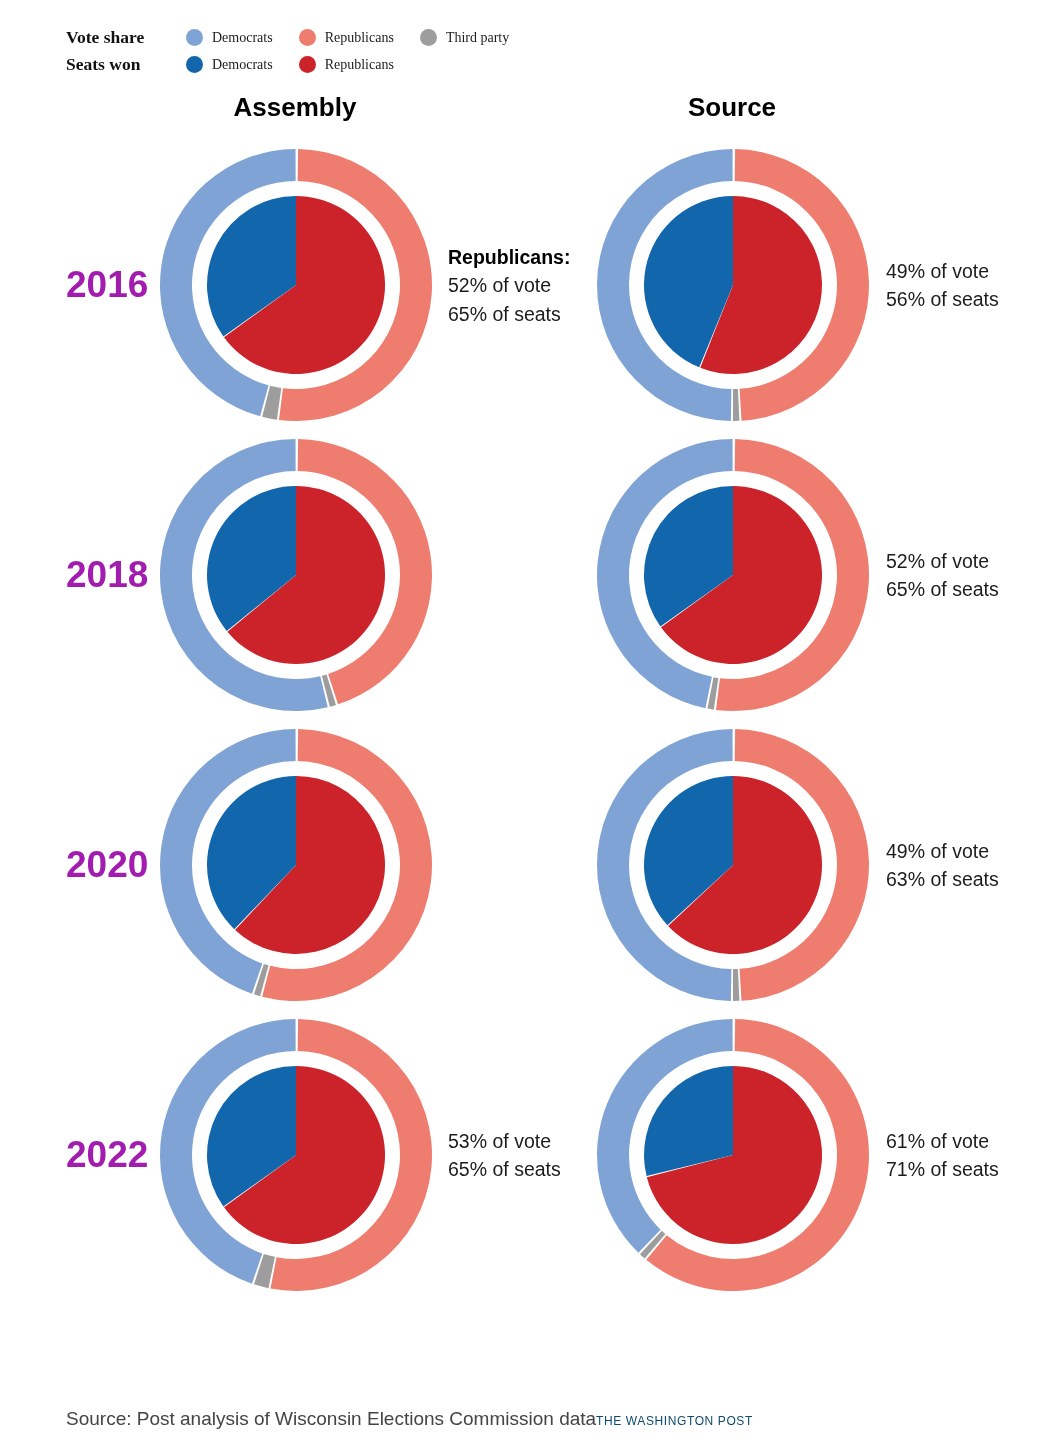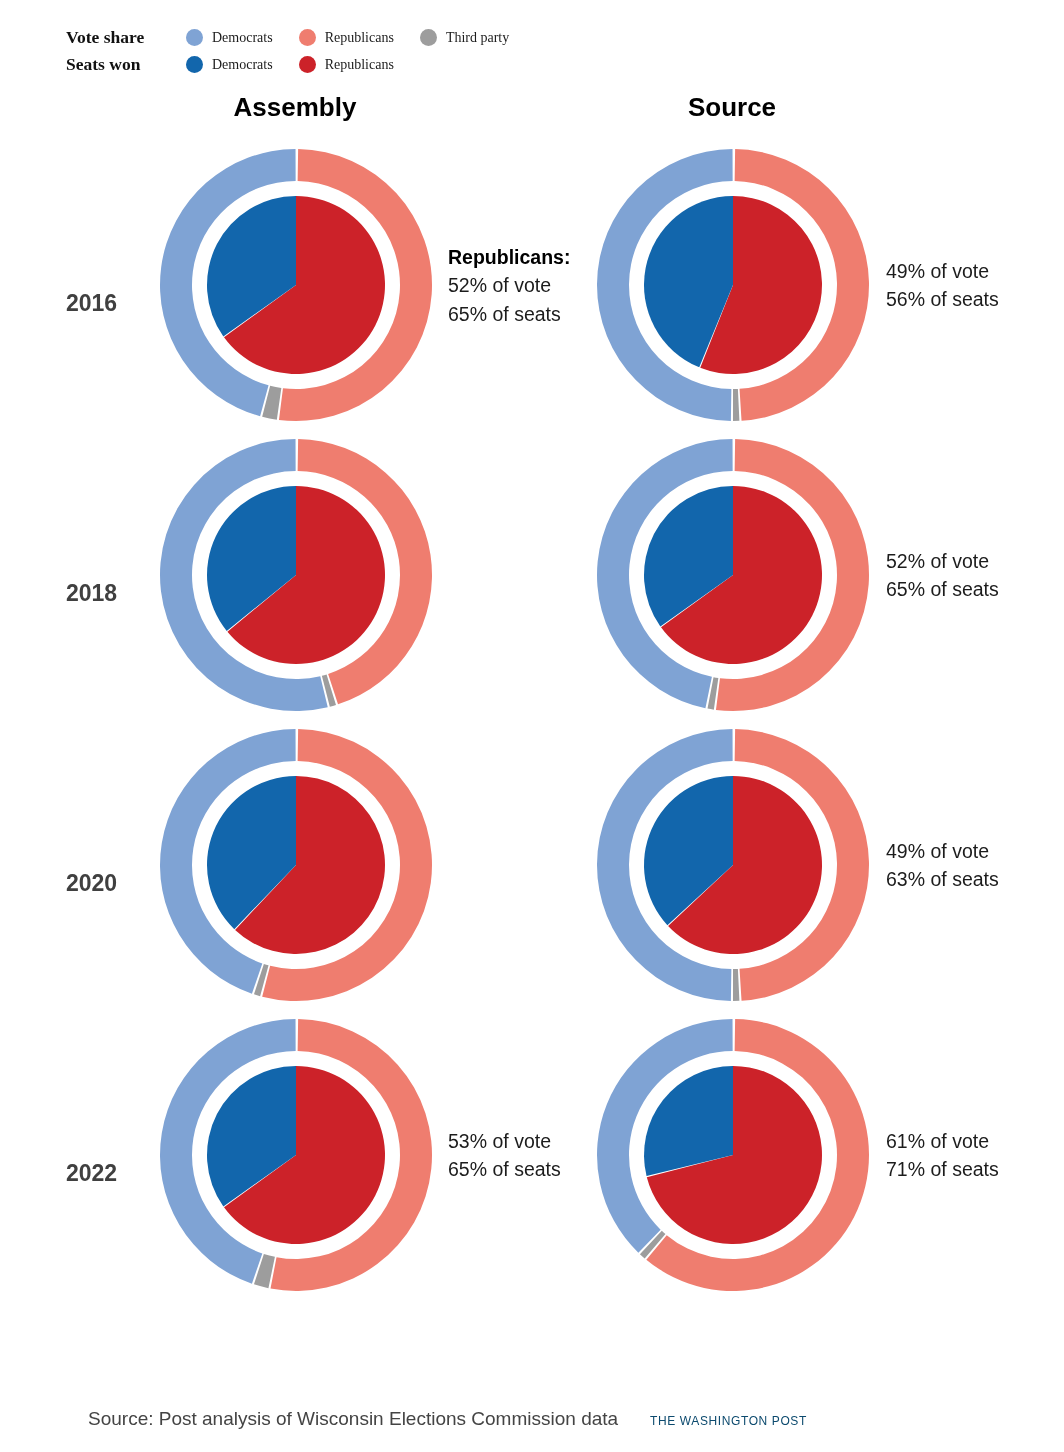--- a/index.html
+++ b/index.html
@@ -85,25 +85,24 @@
   }
   .row {
     position: relative;
     height: 290px;
   }
   .year-label {
     position: absolute;
     left: 66px;
     top: 50%;
     transform: translateY(-50%);
-    font-size: 23px;
-    font-weight: bold;
-    color: #404040;
+    font-size: 37px;
+    font-weight: bold;
+    color: #a21caf;
     width: 90px;
-    margin-top: 18px;
   }
   .cell {
     position: absolute;
     top: 50%;
     transform: translateY(-50%);
   }
   .cell.assembly { left: 157px; }
   .cell.senate   { left: 594px; }
 
   .donut-svg {
@@ -127,25 +126,24 @@
     display: block;
   }
   .annot-line { display: block; }
 
   
   .footer {
     position: absolute;
     left: 0;
     right: 0;
     bottom: 22px;
-    padding: 0 88px;
+    padding: 0 66px;
     display: flex;
     align-items: baseline;
     justify-content: flex-start;
-    gap: 32px;
   }
   .source-note {
     font-size: 19px;
     color: #444;
   }
   .wp-credit {
     font-size: 12px;
     color: #0c4a6e;
     letter-spacing: 0.6px;
   }

